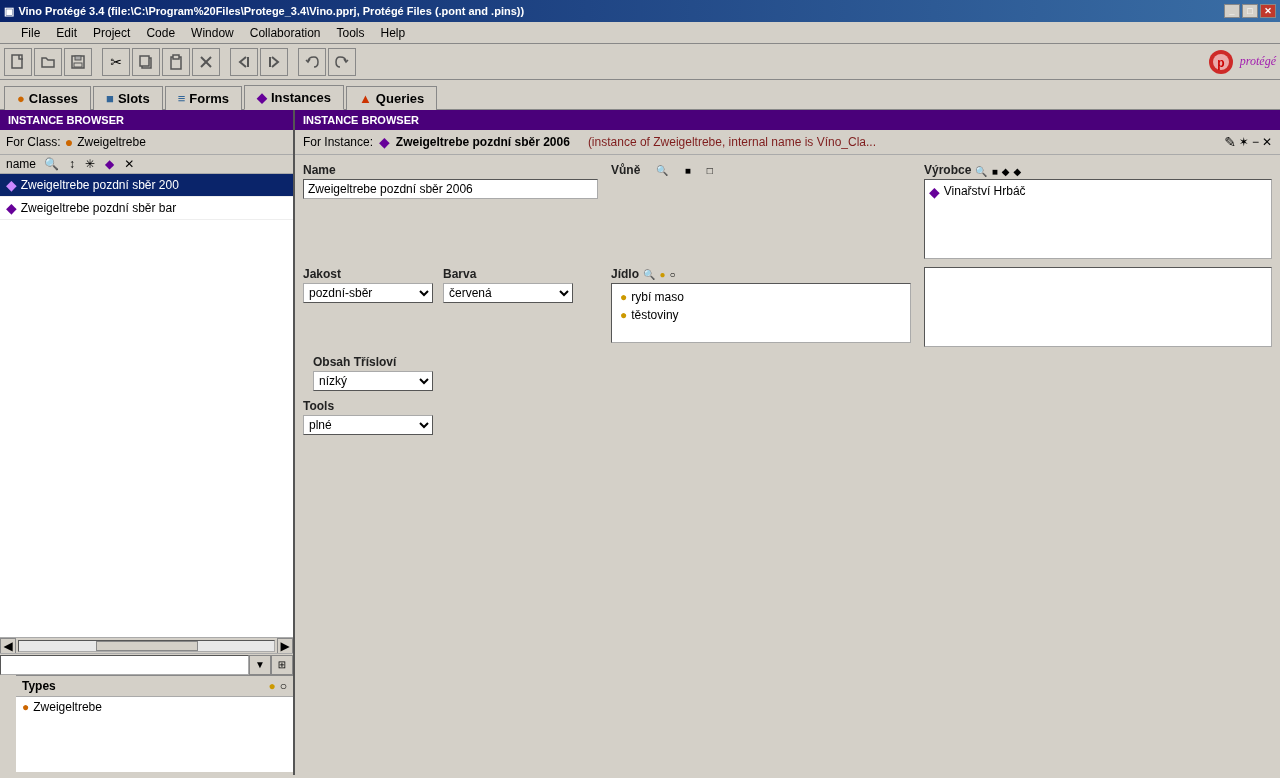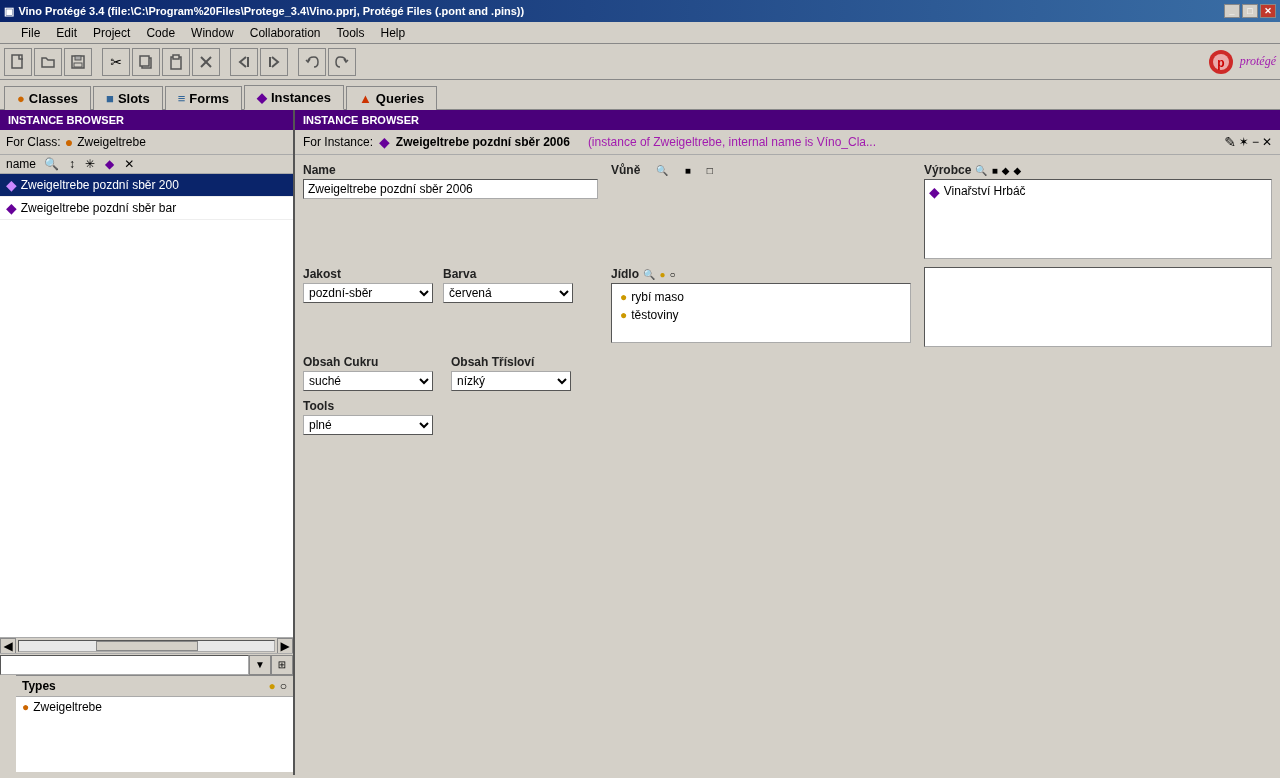--- a/index.html
+++ b/index.html
@@ -489,21 +489,21 @@
 
   <div id="instance-editor">
     <div class="panel-header">
       <span>INSTANCE BROWSER</span>
     </div>
 
     <div class="editor-top-row">
       <span>For Instance:</span>
       <span class="purple-diamond">◆</span>
       <strong>Zweigeltrebe pozdní sběr 2006</strong>
-      <span style="margin-left: 12px; color:#a21caf;">(instance of Zweigeltrebe, internal name is Víno_Cla...</span>
+      <span style="margin-left: 12px; color:#7f1d1d;">(instance of Zweigeltrebe, internal name is Víno_Cla...</span>
       <div class="editor-toolbar-icons">
         <span style="cursor:pointer; font-size:14px;">✎</span>
         <span style="cursor:pointer;">✶</span>
         <span style="cursor:pointer;">−</span>
         <span style="cursor:pointer;">✕</span>
       </div>
     </div>
 
     <div class="editor-form">
 
@@ -519,21 +519,21 @@
         <div class="form-field" style="width:305px;">
           <div class="field-label-row" style="display:flex; align-items:center; gap:16px;">
             <span class="field-label">Vůně</span>
             <span style="font-size:10px; cursor:pointer;">🔍</span>
             <span style="font-size:10px; cursor:pointer;">■</span>
             <span style="font-size:10px; cursor:pointer;">□</span>
           </div>
         </div>
 
         <div class="form-field" style="flex:1;">
-          <div class="field-label-row" style="display:flex; align-items:center; ">
+          <div class="field-label-row" style="display:flex; align-items:flex-end; ">
             <span class="field-label">Výrobce</span>
             <span style="font-size:10px; cursor:pointer;">🔍</span>
             <span style="font-size:10px; cursor:pointer;">■</span>
             <span style="font-size:10px; cursor:pointer;">◆</span>
             <span style="font-size:10px; cursor:pointer;">◆</span>
           </div>
           <div style="display:flex; align-items:flex-start; gap:4px; min-height:80px; border:1px inset #aaa; background:white; padding:4px;">
             <span class="purple-diamond">◆</span>
             <span>Vinařství Hrbáč</span>
           </div>
@@ -578,29 +578,20 @@
               <span>těstoviny</span>
             </div>
           </div>
         </div>
 
         <div style="flex:1; border:1px inset #aaa; background:white; min-height:80px;"></div>
       </div>
 
       <div class="form-row">
 
-        <div class="form-field">
-          <span class="field-label">Obsah Cukru</span>
-          <select class="field-select" style="width:130px;">
-            <option>suché</option>
-            <option>polosuché</option>
-            <option>polosladké</option>
-            <option>sladké</option>
-          </select>
-        </div>
 
         <div class="form-field" style="margin-left:10px;">
           <span class="field-label">Obsah Třísloví</span>
           <select class="field-select" style="width:120px;">
             <option>nízký</option>
             <option>střední</option>
             <option>vysoký</option>
           </select>
         </div>
       </div>

